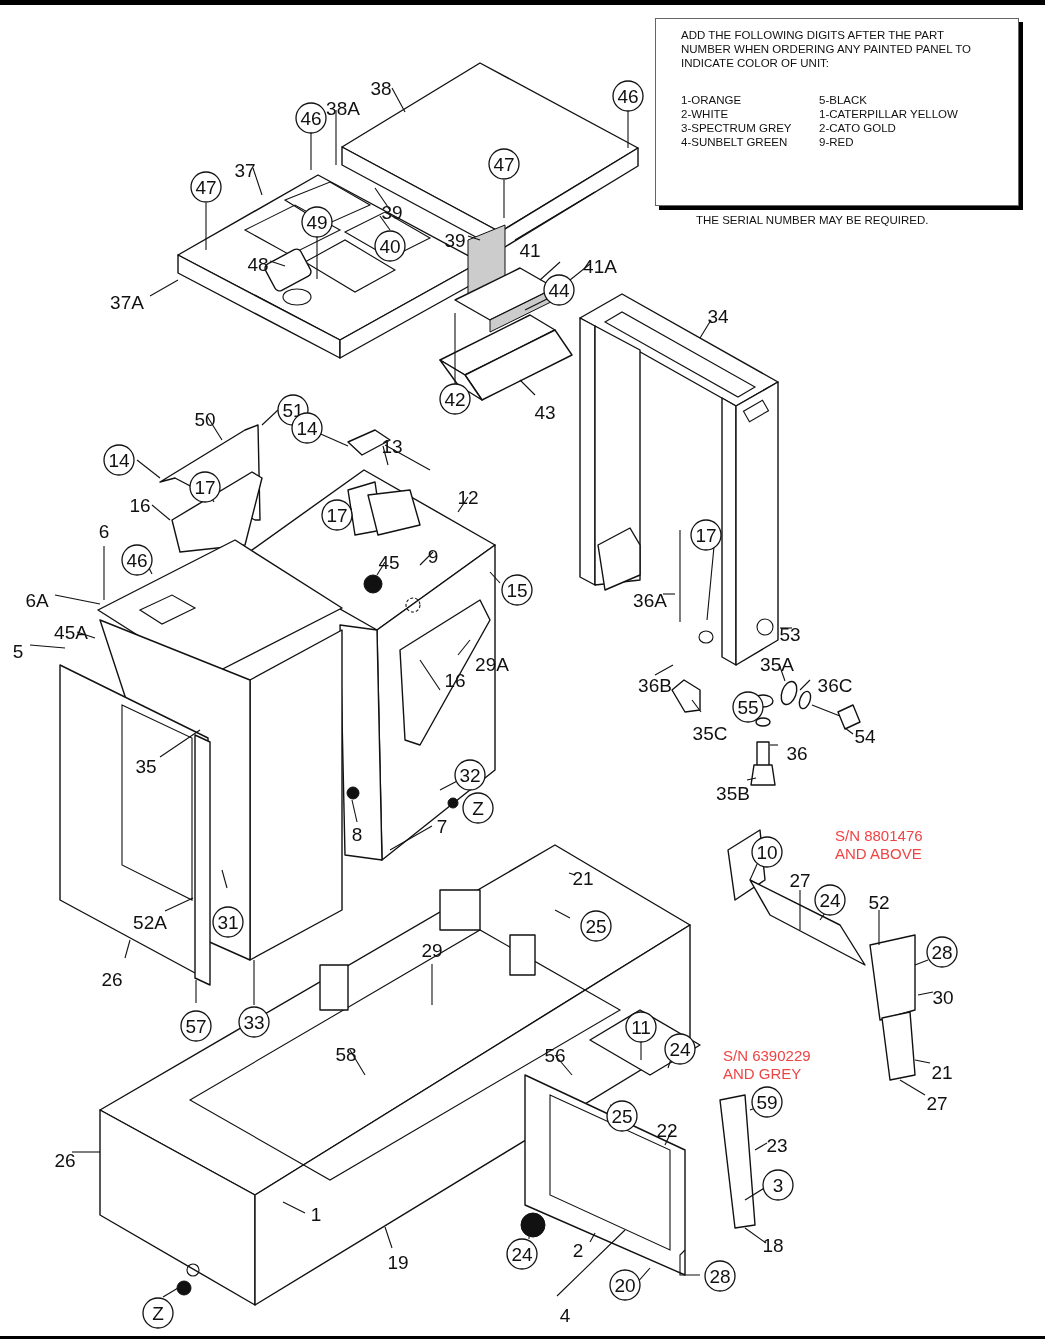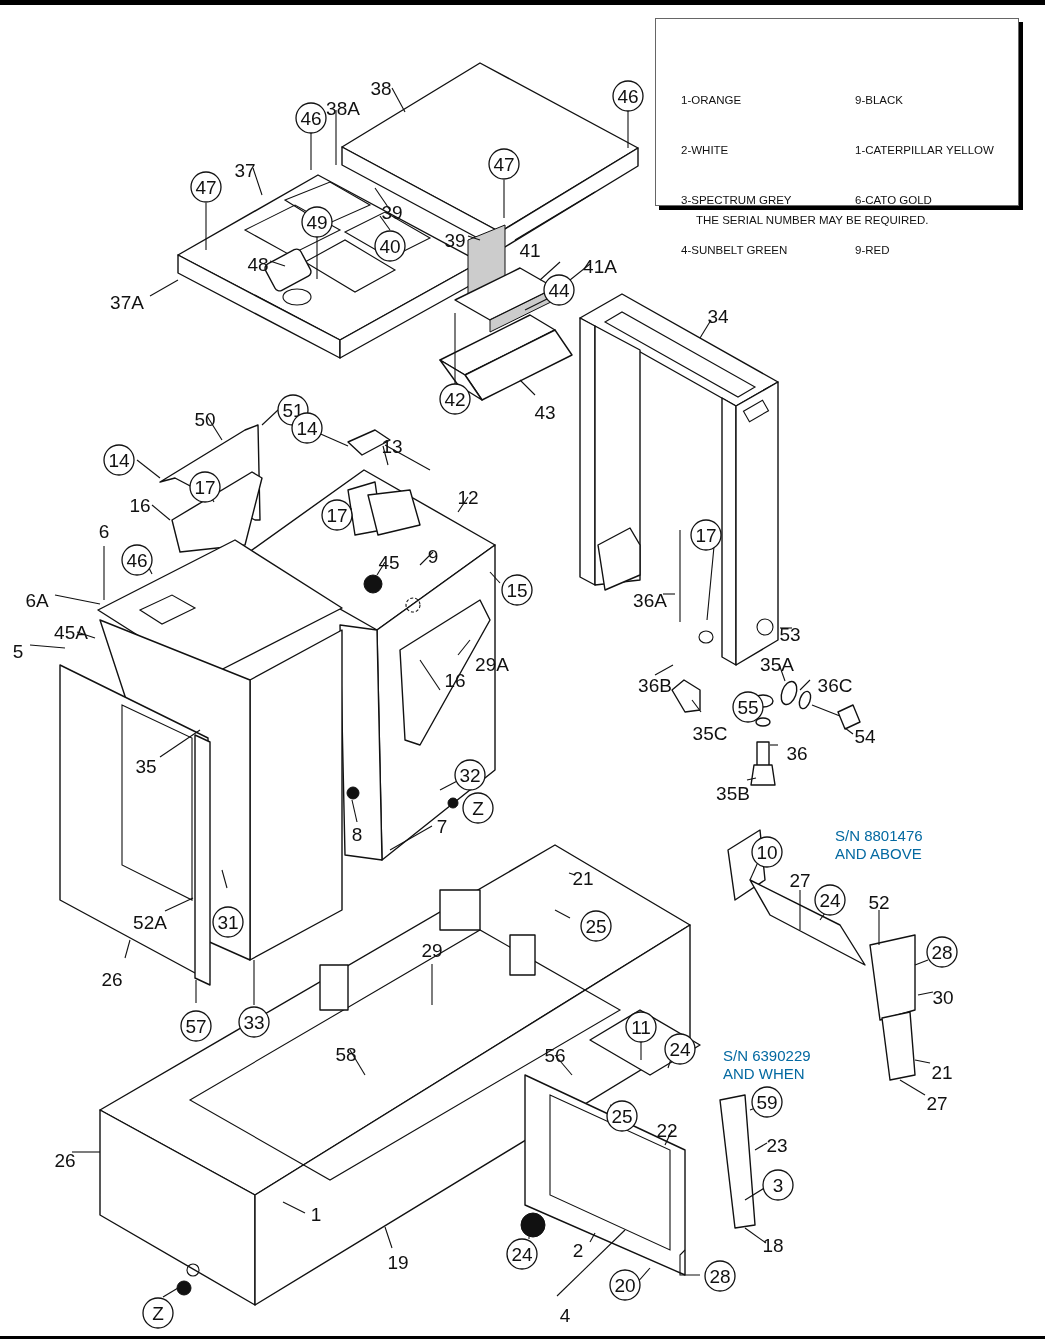--- a/index.html
+++ b/index.html
@@ -2,23 +2,23 @@
 <html><head>
 <meta charset="utf-8">
 <style>
   html, body { margin: 0; padding: 0; background: #ffffff; }
   body { width: 1045px; height: 1340px; position: relative; overflow: hidden; font-family: "Liberation Sans", sans-serif; }
   .top-bar { position: absolute; left: 0; top: 0; width: 1045px; height: 5px; background: #000; }
   .bottom-line { position: absolute; left: 0; top: 1336px; width: 1045px; height: 3px; background: #000; }
   #diagram { position: absolute; left: 0; top: 0; }
   .note-box { position: absolute; left: 655px; top: 18px; width: 362px; height: 186px; border: 1px solid #666; background: #fff; box-shadow: 4px 4px 0 #000; }
   .note-text { position: absolute; left: 25px; top: 9px; font-size: 11.5px; line-height: 14px; color: #111; width: 340px; }
-  .colors { position: absolute; left: 25px; top: 74px; display: grid; grid-template-columns: 138px 180px; font-size: 11.5px; line-height: 14px; color: #111; gap: 36px; }
+  .colors { position: absolute; left: 25px; top: 74px; display: grid; grid-template-columns: 138px 180px; font-size: 11.5px; line-height: 14px; color: #111; }
   .serial-note { position: absolute; left: 40px; top: 167px; font-size: 11.5px; color: #111; margin-top: 28px; }
-  .sn-label { position: absolute; font-size: 15px; line-height: 18px; color: #0369a1; }
+  .sn-label { position: absolute; font-size: 15px; line-height: 18px; color: #ef4444; }
   .part { fill: #fff; stroke: #111; stroke-width: 1.4; stroke-linejoin: round; }
   .detail { fill: none; stroke: #111; stroke-width: 1.1; }
   .leader { fill: none; stroke: #111; stroke-width: 1.1; }
   .dark { fill: #111; stroke: #111; }
   .speckle { fill: #ccc; stroke: #111; stroke-width: 1; }
   .lbl { font-family: "Liberation Sans", sans-serif; font-size: 19px; fill: #111; }
   .circ { fill: #fff; stroke: #111; stroke-width: 1.3; }
 </style>
 </head>
 <body>
@@ -539,33 +539,38 @@
     <g>
       <circle cx="158" cy="1313" r="15" class="circ"></circle>
       <text x="158" y="1320" text-anchor="middle" class="lbl">Z</text>
     </g>
     <g>
       <text x="565" y="1322" text-anchor="middle" class="lbl">4</text>
     </g>
   </svg>
 
 <div class="note-box">
+  <div class="note-text">
+    <div>ADD THE FOLLOWING DIGITS AFTER THE PART</div>
+    <div>NUMBER WHEN ORDERING ANY PAINTED PANEL TO</div>
+    <div>INDICATE COLOR OF UNIT:</div>
+  </div>
   <div class="colors">
     <span>1-ORANGE</span>
-    <span>9-BLACK</span>
+    <span>5-BLACK</span>
     <span>2-WHITE</span>
     <span>1-CATERPILLAR YELLOW</span>
     <span>3-SPECTRUM GREY</span>
-    <span>6-CATO GOLD</span>
+    <span>2-CATO GOLD</span>
     <span>4-SUNBELT GREEN</span>
     <span>9-RED</span>
   </div>
   <div class="serial-note">THE SERIAL NUMBER MAY BE REQUIRED.</div>
 </div>
 
 <div class="sn-label" style="left:835px; top:827px;">
   <div>S/N 8801476</div>
   <div>AND ABOVE</div>
 </div>
 <div class="sn-label" style="left:723px; top:1047px;">
   <div>S/N 6390229</div>
-  <div>AND WHEN</div>
+  <div>AND GREY</div>
 </div>
 
 </body></html>

